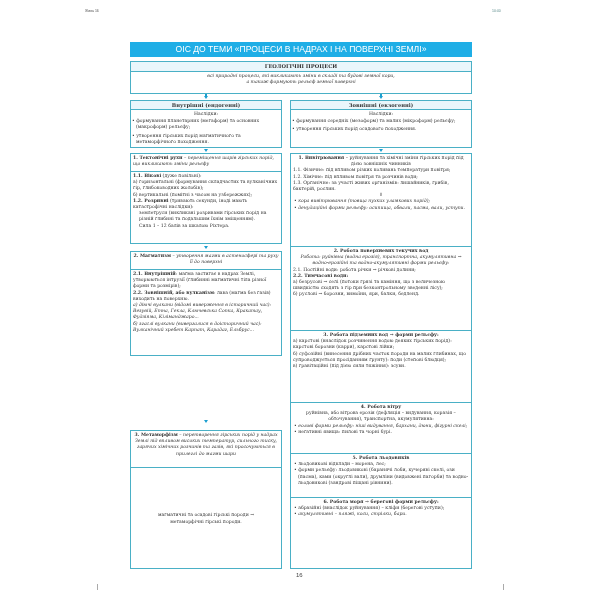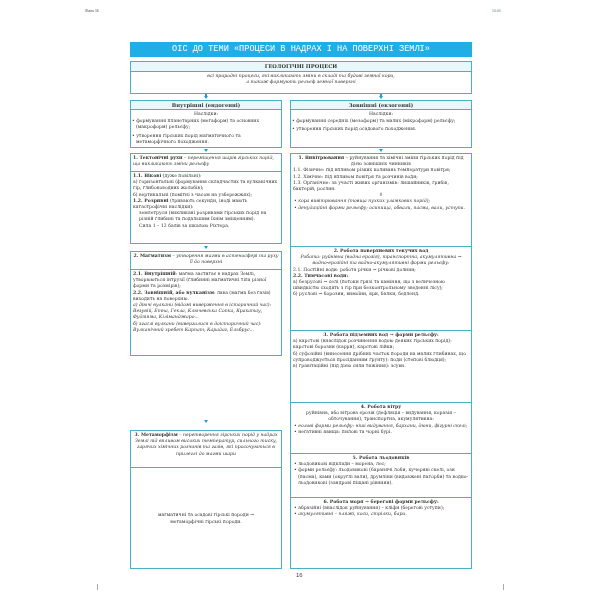--- a/index.html
+++ b/index.html
@@ -1,21 +1,21 @@
 <!DOCTYPE html>
 <html><head>
 <meta charset="utf-8">
 <style>
   * { box-sizing: border-box; margin: 0; padding: 0; }
   html, body { width: 600px; height: 600px; background: #ffffff; overflow: hidden; }
   body { position: relative; font-family: "DejaVu Serif", serif; color: #333; }
   .hdr-l { position: absolute; left: 85px; top: 9px; font-size: 3.5px; color: #555; font-family: "Liberation Sans", sans-serif; }
   .hdr-r { position: absolute; left: 492px; top: 9px; font-size: 3.5px; color: #5a8a8a; font-family: "Liberation Sans", sans-serif; }
   .title { position: absolute; left: 130px; top: 42px; width: 342px; height: 15px; background: #1faee6; color: #fff;
-    font-family: Liberation Mono, monospace; font-size: 8.6px; text-align: center; line-height: 15px; }
+    font-family: Liberation Sans, sans-serif; font-size: 8.6px; text-align: center; line-height: 15px; }
   .box { position: absolute; border: 1px solid #4ab0c6; background: #fff; font-size: 4.6px; line-height: 6.2px; overflow: hidden; }
   .band { background: #e9f6fb; border-bottom: 1px solid #4ab0c6; text-align: center; font-weight: bold; color: #333; }
   .it { font-style: italic; }
   .b { font-weight: bold; }
   .c { text-align: center; }
   .arrow { position: absolute; width: 0; height: 0; border-left: 2.5px solid transparent; border-right: 2.5px solid transparent; border-top: 3.5px solid #1b9fd0; }
   .astem { position: absolute; width: 1.5px; background: #1b9fd0; }
   .pad { padding: 1px 2px; }
   .ind { padding-left: 6px; }
   .li { padding-left: 5px; text-indent: -4px; }

